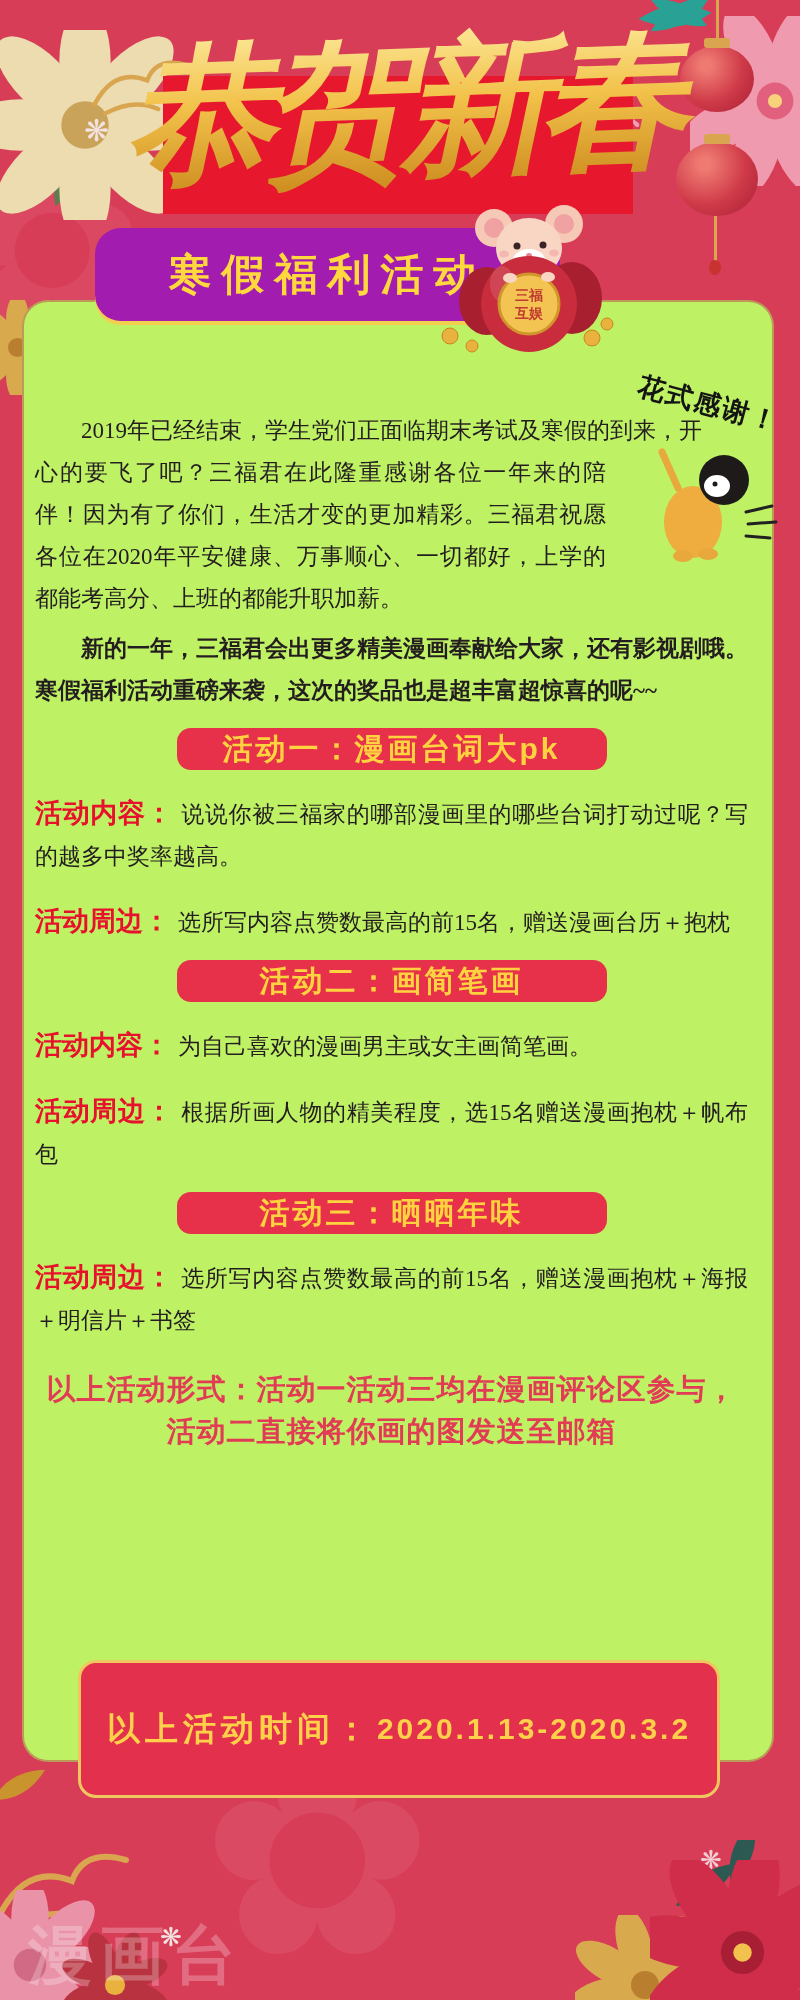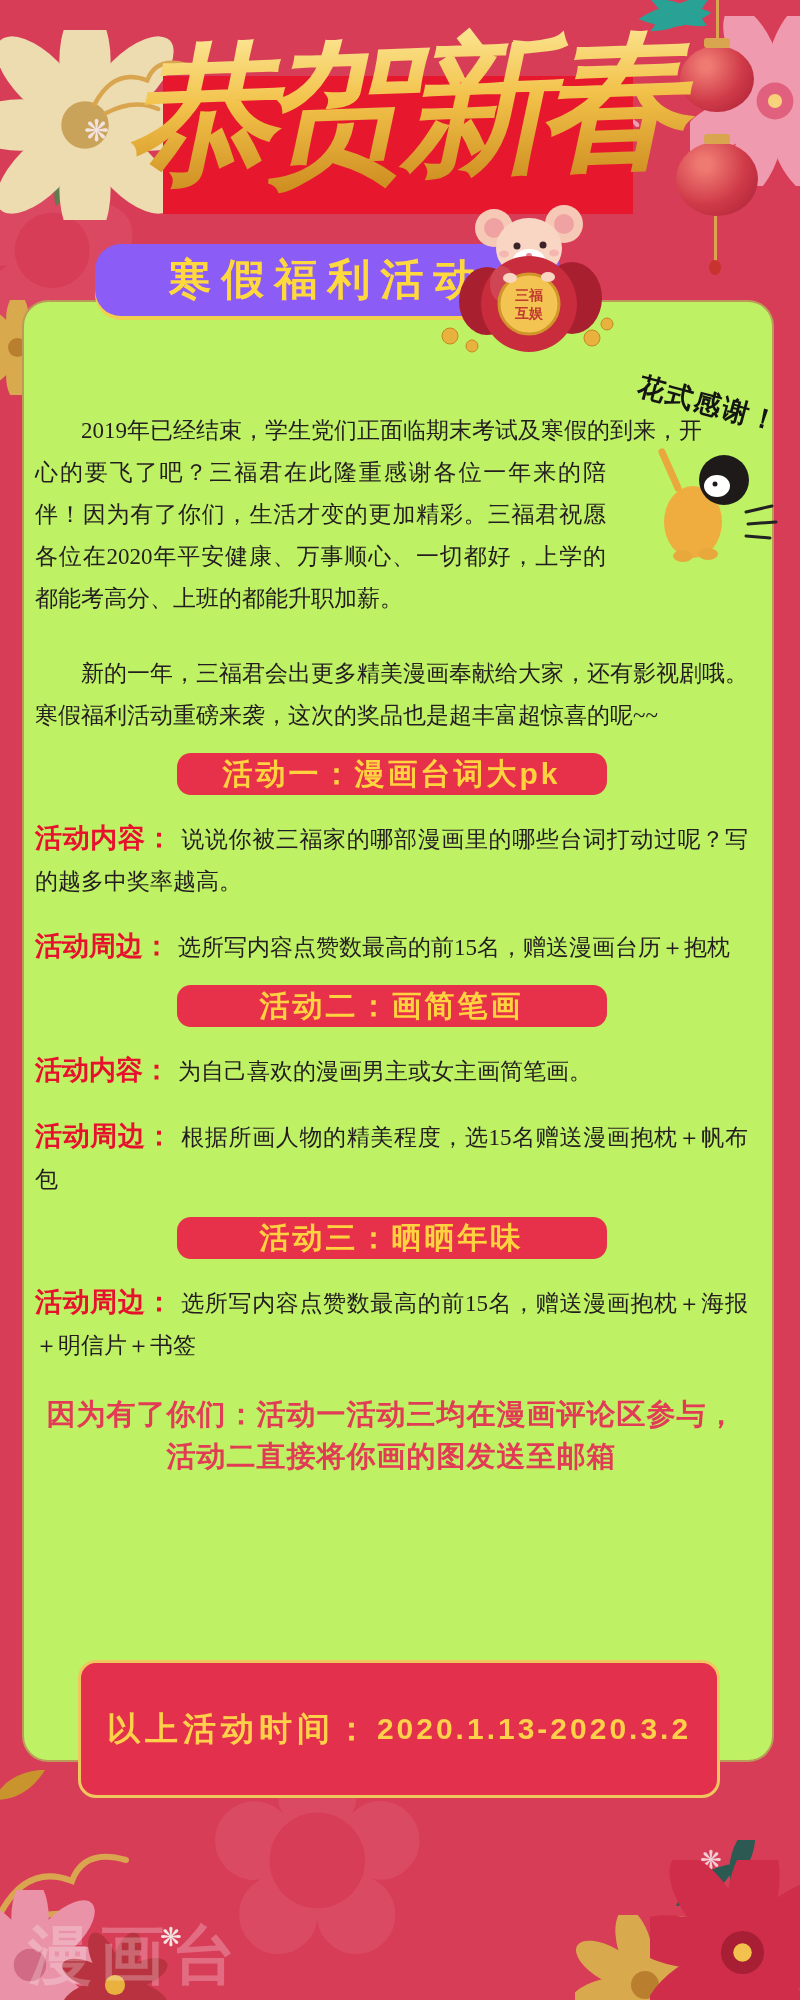--- a/index.html
+++ b/index.html
@@ -8,34 +8,34 @@
   .dec{position:absolute;}
   .bgflower{position:absolute;z-index:1;line-height:1;pointer-events:none;}
 
   
   .title-plate{position:absolute;left:163px;top:76px;width:470px;height:138px;background:#e7182d;z-index:2;}
   .calligraphy{position:absolute;left:70px;top:8px;width:660px;z-index:3;text-align:center;
     font-size:150px;font-weight:bold;font-style:italic;letter-spacing:-12px;line-height:1.35;
     transform:rotate(-2deg);
     background:linear-gradient(180deg,#fce898 8%,#f2c24a 45%,#c8861a 95%);
     -webkit-background-clip:text;background-clip:text;color:transparent;white-space:nowrap;}
-  .hb{position:absolute;left:95px;top:244px;width:465px;height:72px;background:#8b5cf6;
+  .hb{position:absolute;left:95px;top:228px;width:465px;height:93px;background:#a21caf;
       border-radius:26px;z-index:4;display:flex;align-items:center;justify-content:center;
       box-shadow:0 4px 0 #f2cf4f;}
   .hb span{font-family:"Liberation Sans",sans-serif;font-weight:bold;font-size:43px;
       color:#ffd83e;letter-spacing:10px;}
 
   
   .panel{position:absolute;left:22px;top:300px;width:752px;height:1462px;background:#bef264;
       border:2px solid rgba(186,84,80,.55);border-radius:26px;z-index:3;box-sizing:border-box;
       padding:108px 24px 0 11px;}
   .body-p{font-size:23px;line-height:42px;color:#241d20;text-align:justify;margin:0;}
   .indent{text-indent:2em;}
   .doodle-space{float:right;width:142px;height:132px;}
-  .p2{margin-top:33px;}
+  .p2{margin-top:8px;font-weight:bold;}
 
   .act-banner{width:430px;height:42px;margin:16px auto 0;background:#e73049;border-radius:14px;
       display:flex;align-items:center;justify-content:center;}
   .act-banner span{font-family:"Liberation Sans",sans-serif;font-weight:bold;font-size:30px;
       color:#ffd23f;letter-spacing:3px;}
   .act-p{margin:22px 0 0 0;font-size:23px;line-height:42px;color:#241d20;text-align:justify;}
   .lbl{color:#e8112d;font-weight:bold;font-size:27px;margin-right:8px;}
 
   .footer-form{margin-top:26px;text-align:center;font-family:"Liberation Sans",sans-serif;
       font-weight:bold;color:#e23b55;}
@@ -187,21 +187,21 @@
     </div>
     <p class="act-p"><span class="lbl">活动内容：</span><span>为自己喜欢的漫画男主或女主画简笔画。</span></p>
     <p class="act-p"><span class="lbl">活动周边：</span><span>根据所画人物的精美程度，选15名赠送漫画抱枕＋帆布包</span></p>
 
     <div class="act-banner">
       <span>活动三：晒晒年味</span>
     </div>
     <p class="act-p"><span class="lbl">活动周边：</span><span>选所写内容点赞数最高的前15名，赠送漫画抱枕＋海报＋明信片＋书签</span></p>
 
     <div class="footer-form">
-      <div class="l">因为有了你们：活动一活动三均在漫画评论区参与，</div>
+      <div class="l">以上活动形式：活动一活动三均在漫画评论区参与，</div>
       <div class="l">活动二直接将你画的图发送至邮箱</div>
     </div>
   </div>
 
   <div class="doodle-text">花式感谢！</div>
   <svg class="dec" style="left:648px;top:430px;z-index:5" width="130" height="135" viewBox="0 0 130 135">
     <line x1="30" y1="58" x2="14" y2="22" stroke="#e8a83c" stroke-width="7" stroke-linecap="round"></line>
     <ellipse cx="45" cy="92" rx="29" ry="36" fill="#eead3e"></ellipse>
     <circle cx="76" cy="50" r="25" fill="#1e1a1a"></circle>
     <ellipse cx="69" cy="56" rx="13" ry="11" fill="#ffffff"></ellipse>

